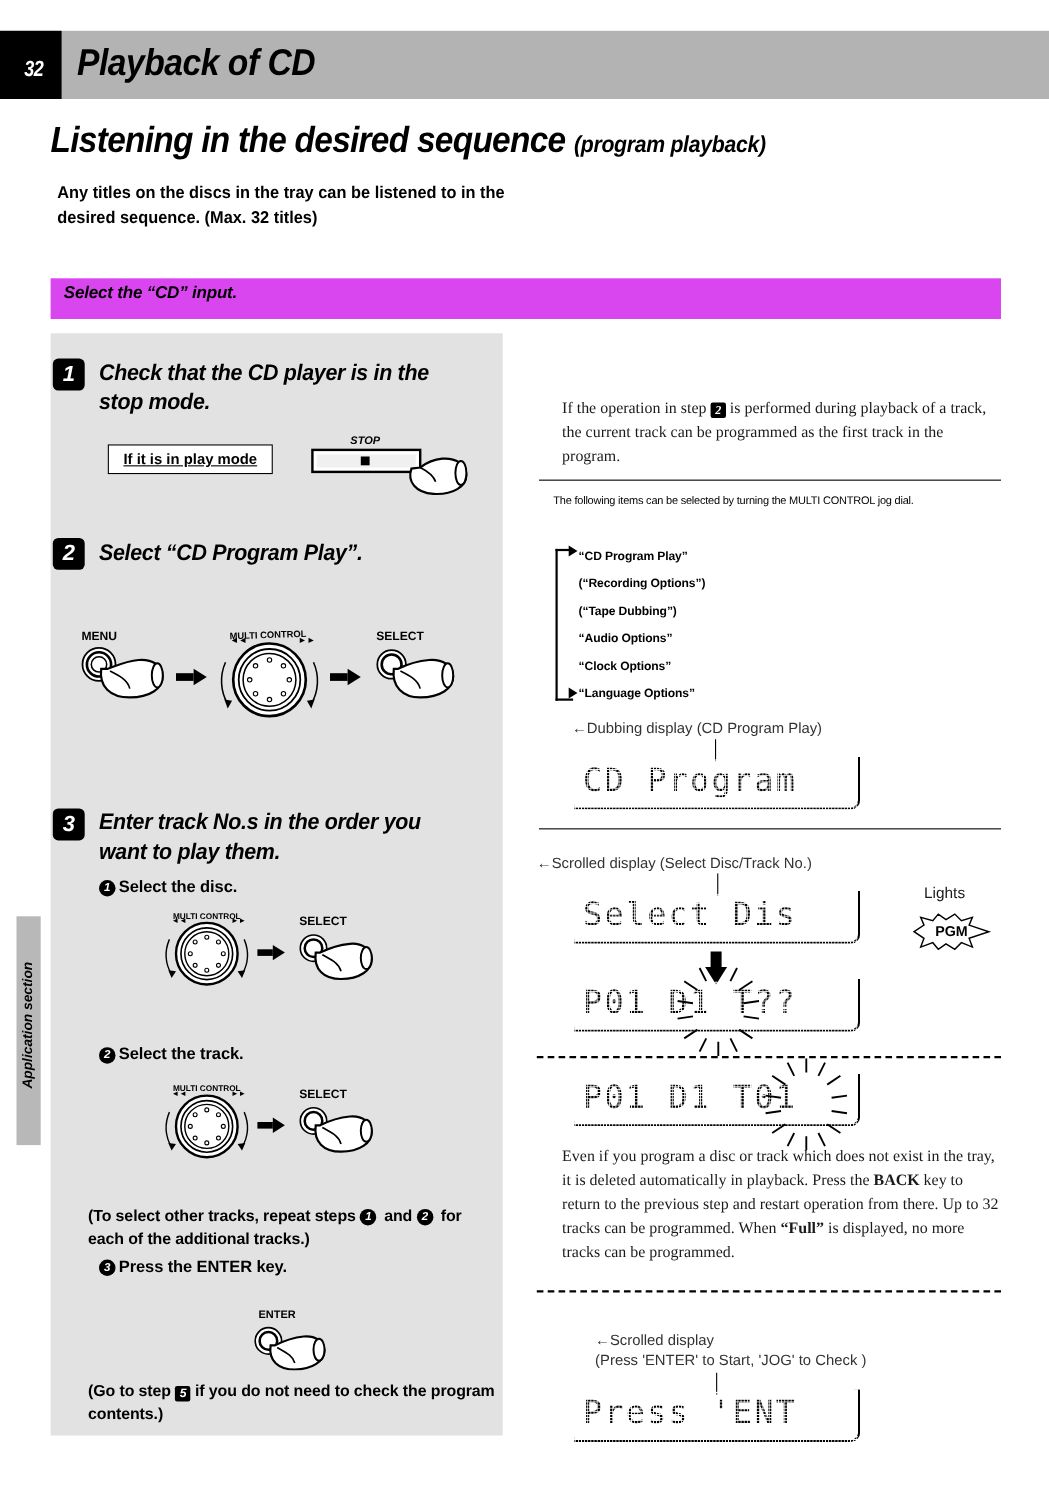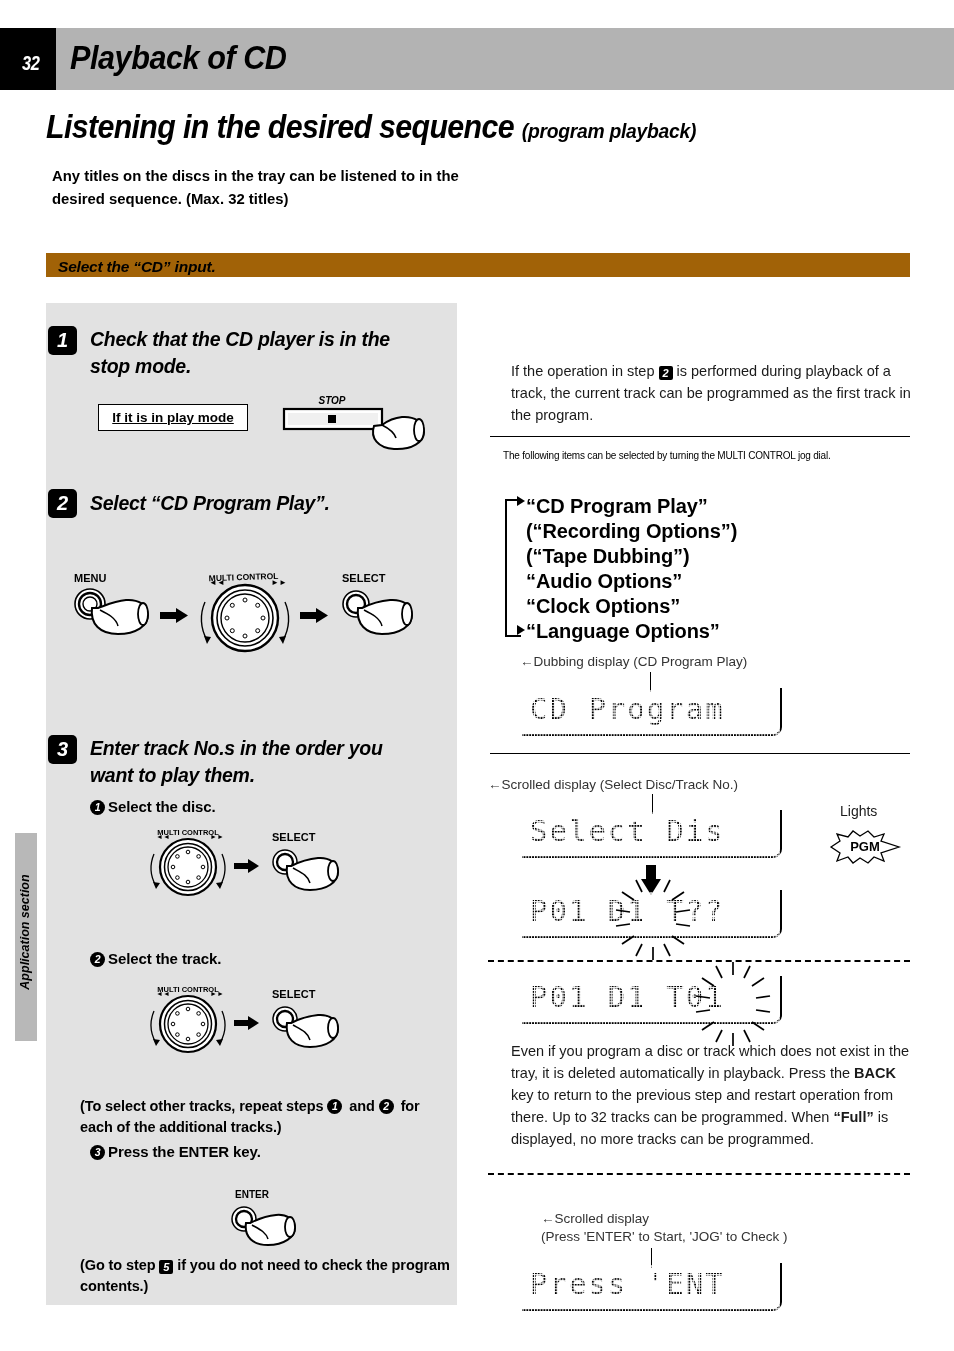--- a/index.html
+++ b/index.html
@@ -77,22 +77,22 @@
     font-weight: bold;
     line-height: 1.5;
     transform: scaleX(0.96);
     transform-origin: left top;
   }
 
   
   .section-bar {
     position: absolute;
     left: 46px; top: 253px;
-    width: 864px; height: 24px;
-    background: #a16207;
+    width: 864px; height: 37px;
+    background: #d946ef;
   }
   .section-bar-label {
     position: absolute;
     left: 12px; top: 5px;
     font-size: 15.5px;
     font-weight: bold;
     font-style: italic;
     letter-spacing: -0.2px;
   }
 
@@ -200,20 +200,21 @@
     border-radius: 2px;
     vertical-align: -1px;
   }
 
   
   .r-para {
     position: absolute;
     font-size: 14.5px;
     line-height: 1.52;
     color: #1a1a1a;
+    font-family: Liberation Serif, serif;
   }
   .r-para b { font-weight: bold; }
   .hr-line {
     position: absolute;
     height: 0;
     border-top: 1.4px solid #000;
   }
   .dash-line {
     position: absolute;
     height: 0;
@@ -224,21 +225,21 @@
     font-size: 10px;
     font-weight: normal;
     line-height: 1.42;
     letter-spacing: -0.2px;
   }
   .menu-list {
     position: absolute;
     left: 520px; top: 494px;
   }
   .menu-item {
-    font-size: 20px;
+    font-size: 11px;
     font-weight: bold;
     height: 25px;
     line-height: 25px;
     letter-spacing: -0.1px;
     white-space: nowrap;
     padding-left: 6px;
   }
   .menu-bracket {
     position: absolute;
     left: 505px; top: 499px;

